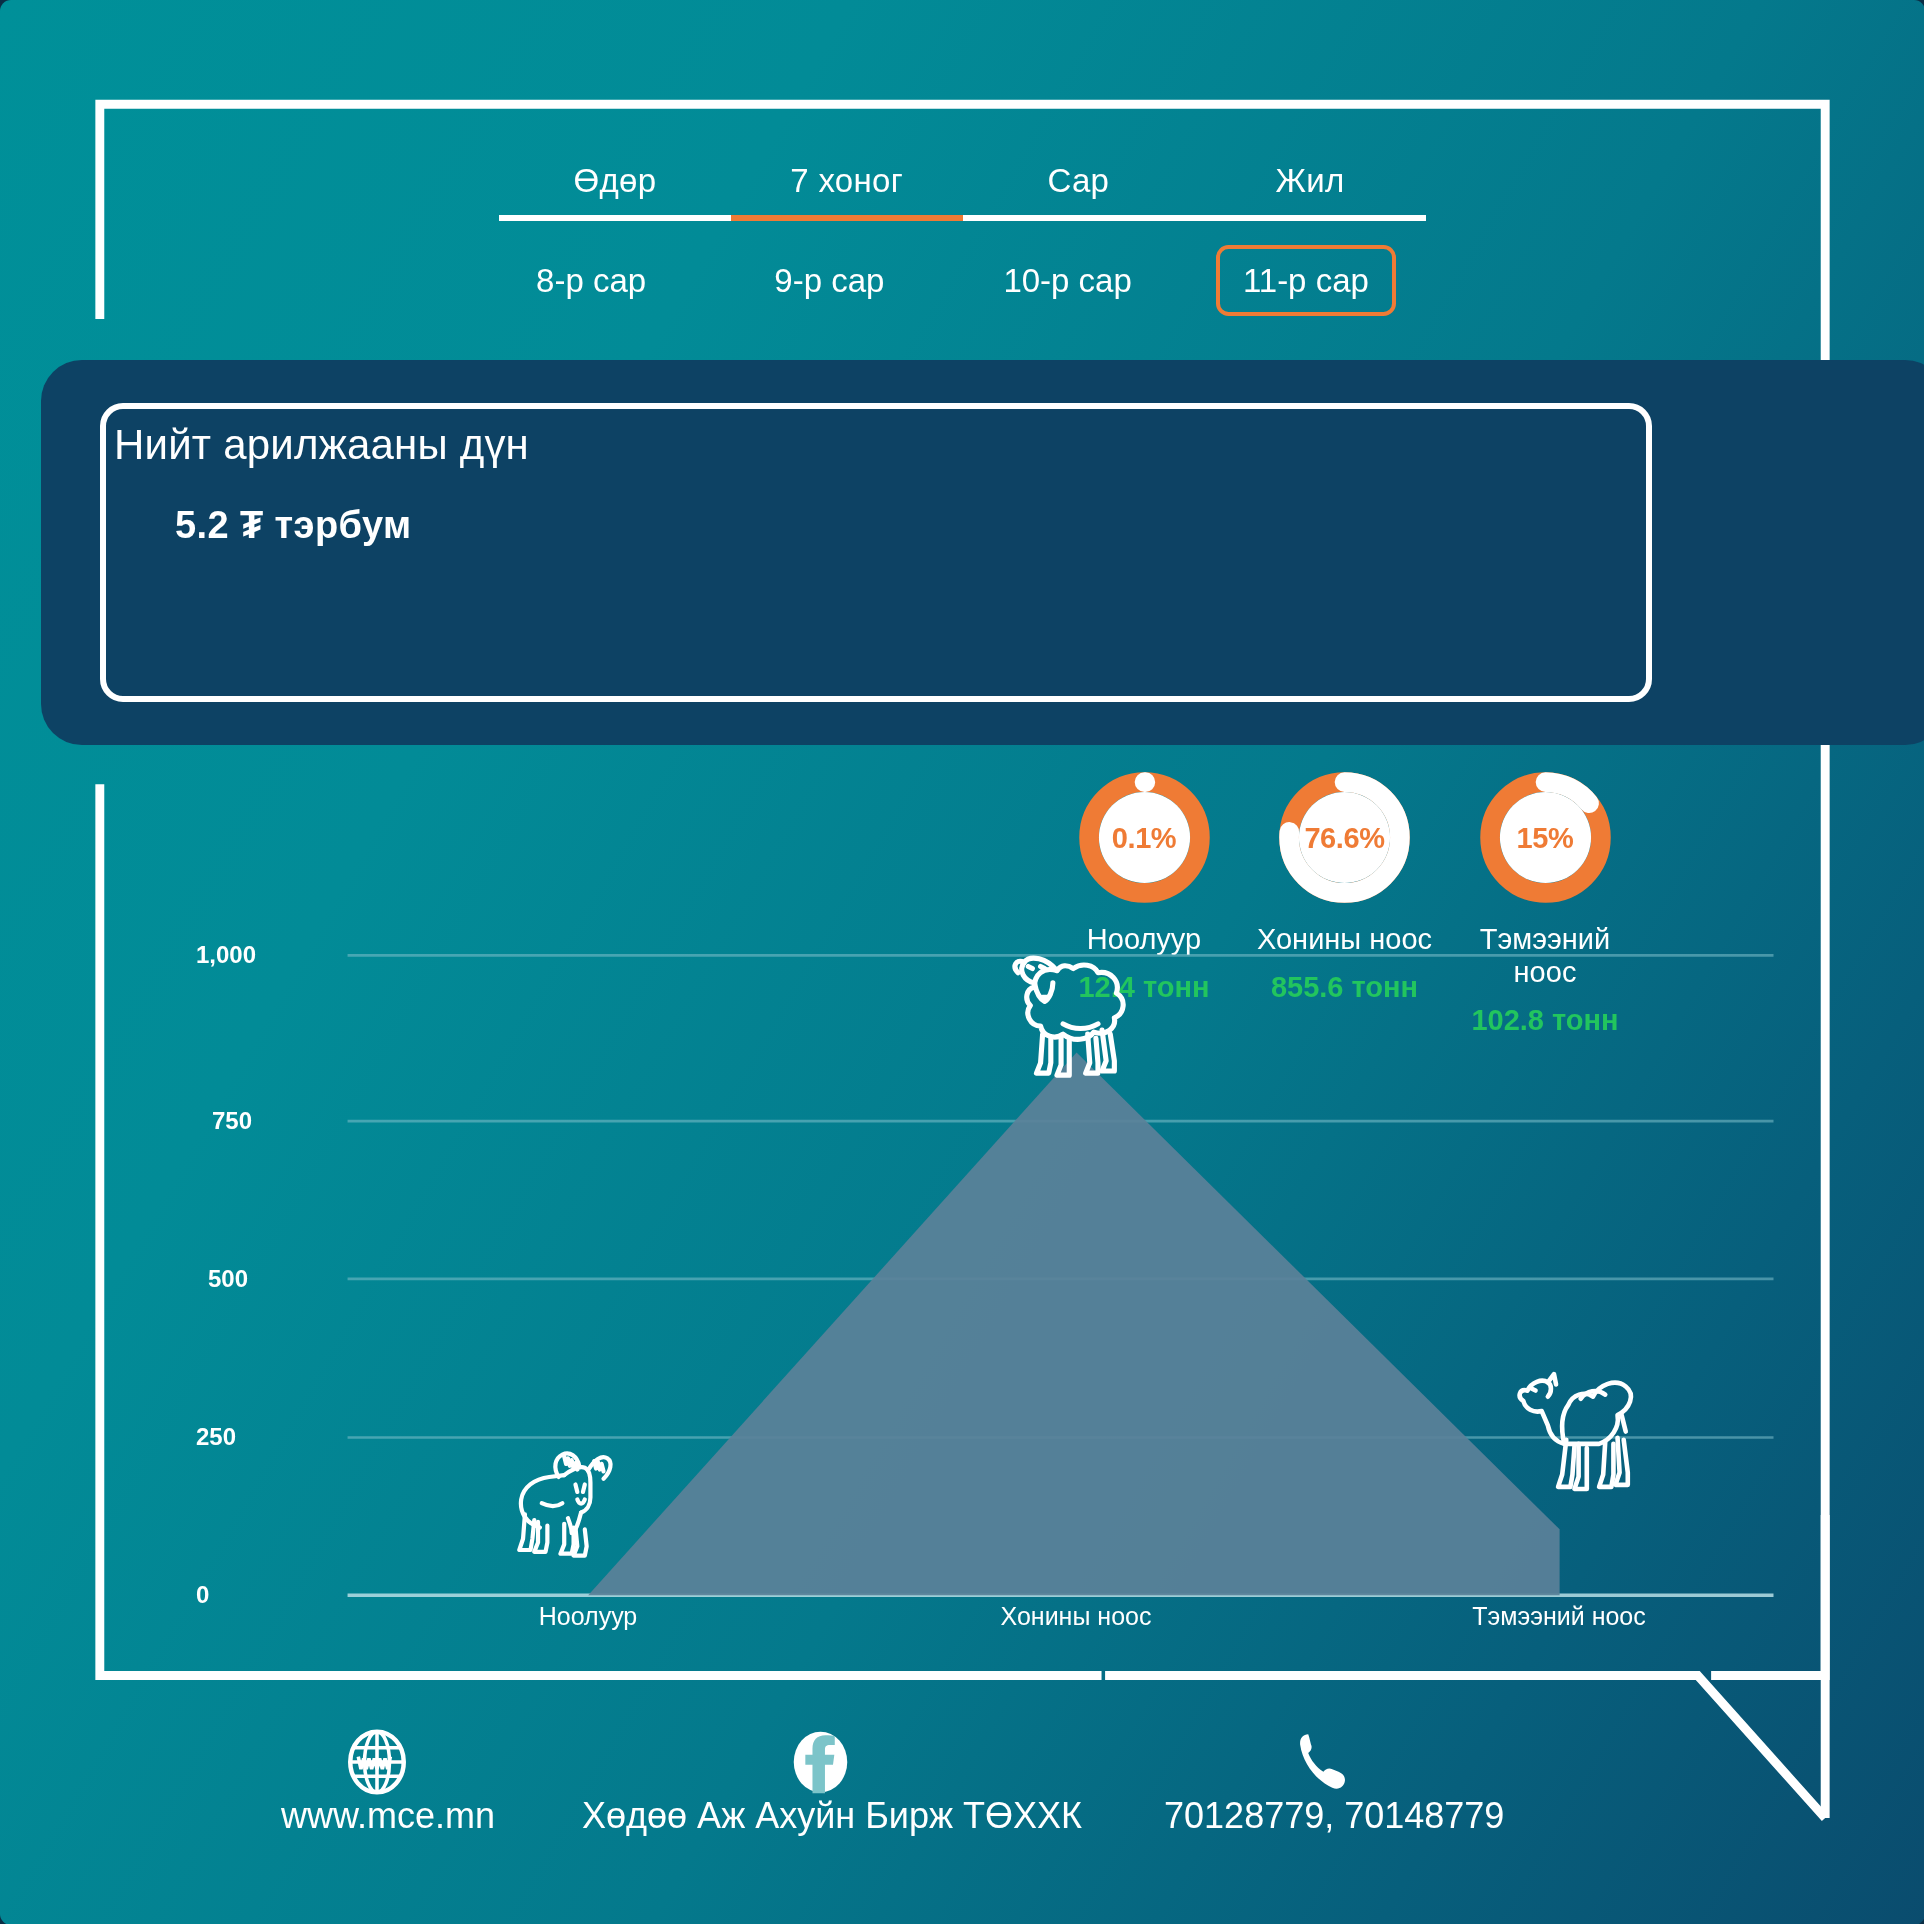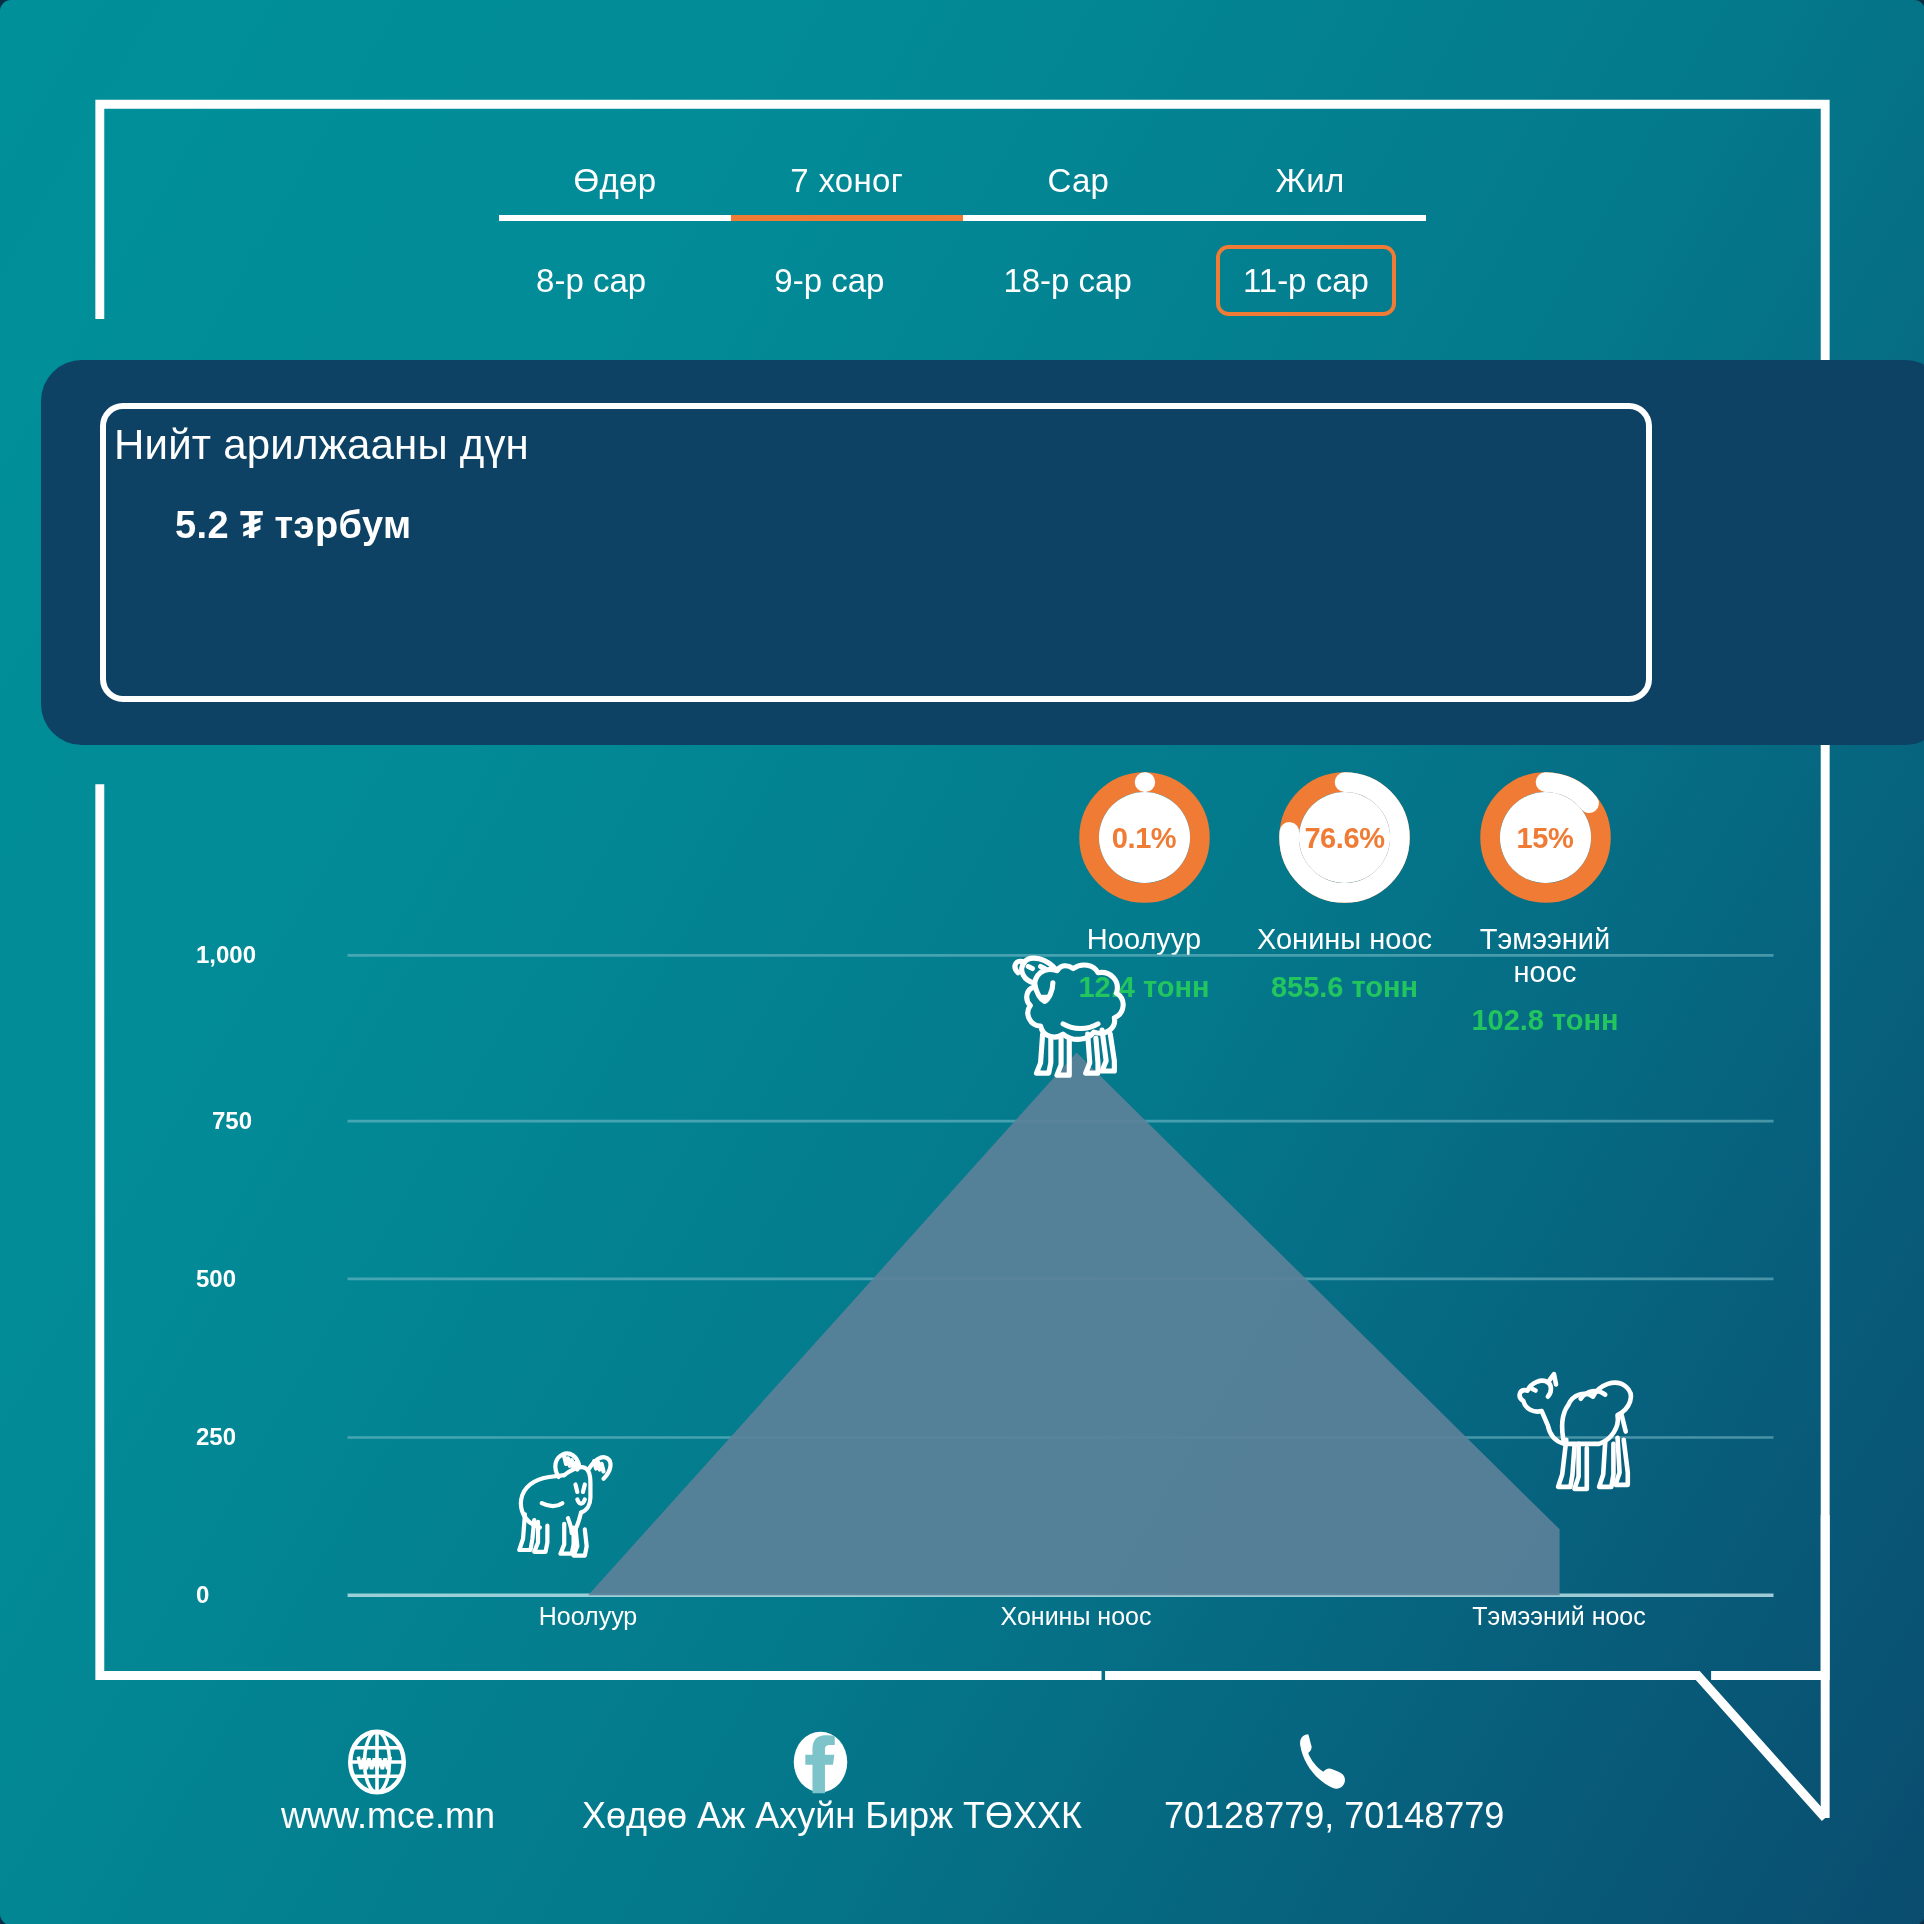--- a/index.html
+++ b/index.html
@@ -235,21 +235,21 @@
   </div>
 
   <div class="months">
     <div class="month">
       <span class="month-inner">8-р сар</span>
     </div>
     <div class="month">
       <span class="month-inner">9-р сар</span>
     </div>
     <div class="month">
-      <span class="month-inner">18-р сар</span>
+      <span class="month-inner">10-р сар</span>
     </div>
     <div class="month selected">
       <span class="month-inner">11-р сар</span>
     </div>
   </div>
 
   <div class="card-outer">
     <div class="card-inner"></div>
     <div class="card-title">Нийт арилжааны дүн</div>
     <div class="card-value">5.2 ₮ тэрбум</div>
@@ -355,21 +355,21 @@
       <path d="M62 74 L62 106 L58 118 L70 118 L70 106 L70 78"></path>
       <path d="M88 72 L86 104 L82 116 L94 116 L96 104 L96 74"></path>
       <path d="M100 68 L102 102 L98 114 L110 114 L110 102 L106 70"></path>
       <path d="M104 46 L108 62"></path>
     </g>
   </svg>
 
   <div class="chart-area">
     <div class="ylabel" style="left:196px; top:955px;">1,000</div>
     <div class="ylabel" style="left:212px; top:1121px;">750</div>
-    <div class="ylabel" style="left:196px; top:1279px;">500</div>
+    <div class="ylabel" style="left:208px; top:1279px;">500</div>
     <div class="ylabel" style="left:196px; top:1437px;">250</div>
     <div class="ylabel" style="left:196px; top:1595px;">0</div>
 
     <div class="xlabel" style="left:588px; top:1602px;">Ноолуур</div>
     <div class="xlabel" style="left:1076px; top:1602px;">Хонины ноос</div>
     <div class="xlabel" style="left:1559px; top:1602px;">Тэмээний ноос</div>
   </div>
 
   <div class="footer">
 

